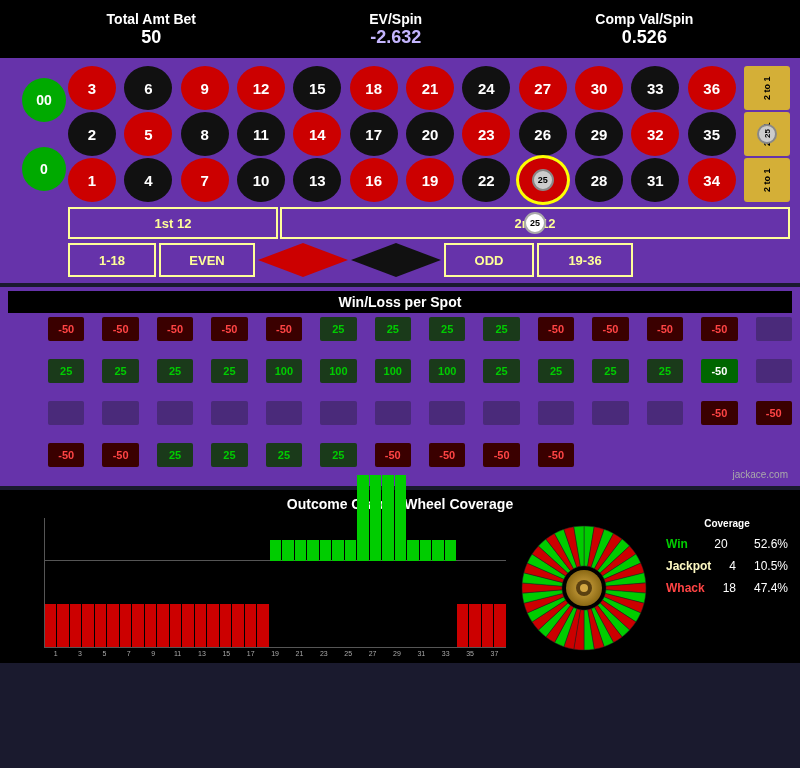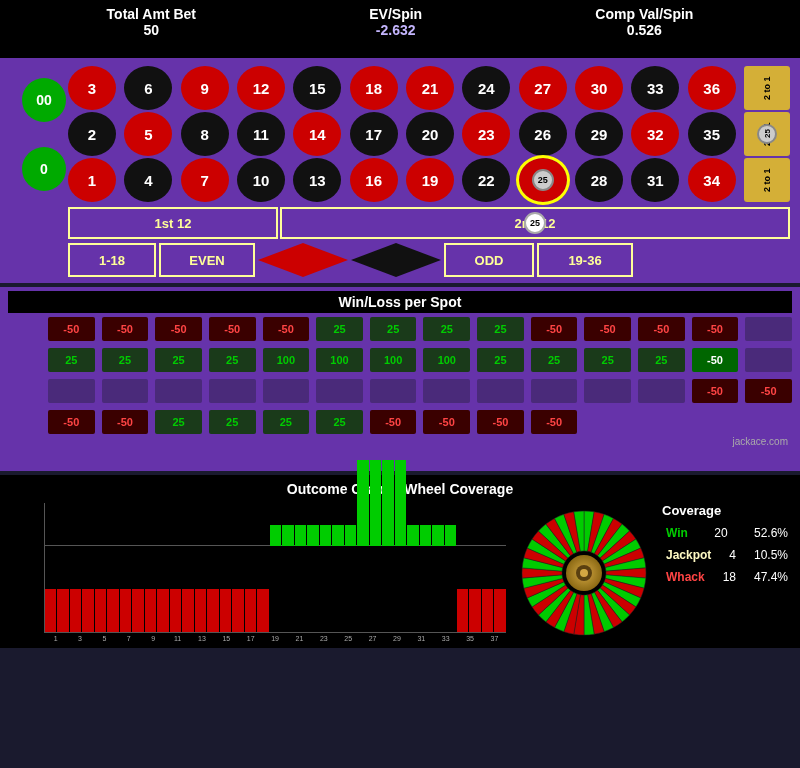--- a/index.html
+++ b/index.html
@@ -9,26 +9,27 @@
       background: #1a1a2e;
       font-family: Arial, sans-serif;
       overflow: hidden;
     }
 
     
     .header {
       background: #000;
       display: flex;
       justify-content: space-around;
+      align-items: center;
       padding: 6px 20px;
       height: 58px;
     }
     .header-item { text-align: center; }
     .header-label { color: #fff; font-size: 14px; font-weight: bold; }
-    .header-value { font-size: 14px; font-weight: bold; }
+    .header-value { font-size: 18px; font-weight: bold; }
     .header-value.white { color: #fff; }
     .header-value.red { color: #c4b5fd; }
     .header-value.white-sm { color: #fff; }
 
     
     .table-area {
       background: #6633aa;
       padding: 8px 10px 6px 22px;
     }
 
@@ -178,35 +179,35 @@
     .em-2 { width: 96px; }
     .em-diamond { background: #cc0000; width: 90px; height: 34px; clip-path: polygon(50% 0%, 100% 50%, 50% 100%, 0% 50%); border: none; cursor: pointer; }
     .em-diamond-black { background: #111; width: 90px; height: 34px; clip-path: polygon(50% 0%, 100% 50%, 50% 100%, 0% 50%); border: none; cursor: pointer; }
     .em-3 { width: 90px; }
     .em-4 { width: 96px; margin-right: 46px; }
 
     
     .winloss-section {
       background: #6633aa;
       margin-top: 4px;
-      padding: 4px 8px 24px 8px;
+      padding: 4px 8px 6px 8px;
     }
     .winloss-title {
       color: #fff;
       font-size: 14px;
       font-weight: bold;
       text-align: center;
       background: #000;
       padding: 3px;
       margin-bottom: 4px;
     }
     .winloss-grid {
       display: grid;
       grid-template-columns: repeat(14, 1fr);
-      gap: 7px;
+      gap: 18px;
       margin-left: 40px;
     }
     .wl-cell {
       display: flex;
       align-items: center;
       justify-content: center;
       font-size: 11px;
       font-weight: bold;
       height: 24px;
       border-radius: 2px;
@@ -270,22 +271,23 @@
       justify-content: center;
     }
 
     
     .coverage-table {
       width: 130px;
       color: #fff;
       font-size: 12px;
     }
     .coverage-title {
-      font-weight: bold;
-      font-size: 13px;
+      text-align: center;
+      font-weight: bold;
+      font-size: 10px;
       margin-bottom: 6px;
     }
     .cov-row {
       display: flex;
       justify-content: space-between;
       margin-bottom: 4px;
       padding: 2px 4px;
     }
     .cov-win { color: #00cc00; font-weight: bold; }
     .cov-jackpot { color: #fef9c3; font-weight: bold; }

